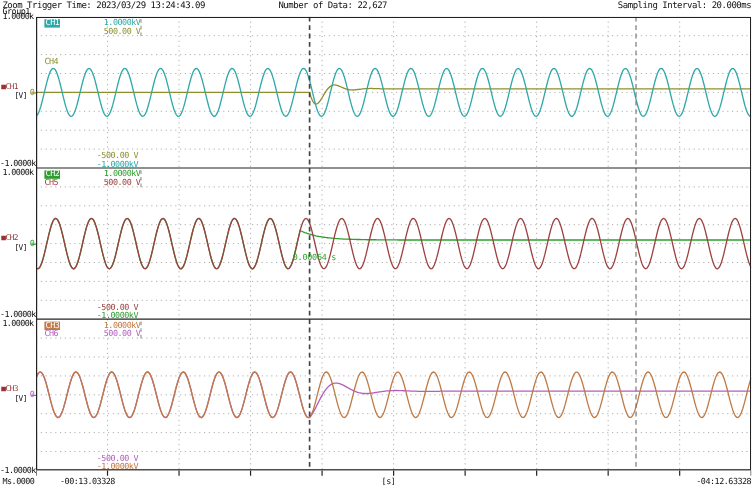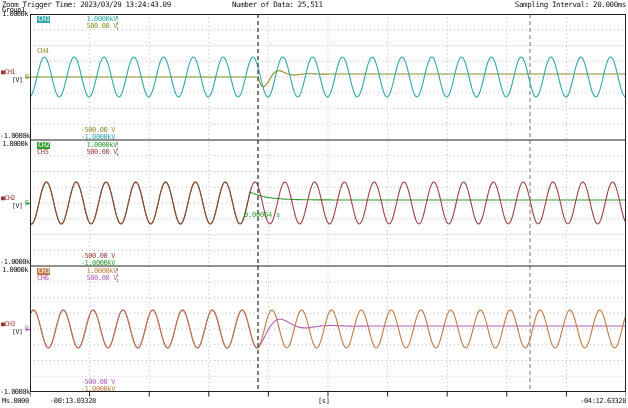--- a/index.html
+++ b/index.html
@@ -27,21 +27,21 @@
 <body>
 
 <div id="screen">
 
   <div class="abs t75" style="left:2px;top:0.5px;">
     <span>Zoom Trigger Time:</span>
     <span>2023/03/29 13:24:43.09</span>
   </div>
   <div class="abs t75" style="left:232px;top:0.5px;">
     <span>Number of Data:</span>
-    <span>25,511</span>
+    <span>22,627</span>
   </div>
   <div class="abs t75" style="right:2px;top:0.5px;">
     <span>Sampling Interval:</span>
     <span>20.000ms</span>
   </div>
   <div class="abs t7" style="left:2px;top:7px;">Group1</div>
 
 
   <svg id="wave-svg" width="596" height="383" viewBox="0 0 596 383">
       <line x1="0" y1="15.75" x2="596" y2="15.75" stroke="#ABABAB" stroke-width="0.8" stroke-dasharray="1 3"></line>

